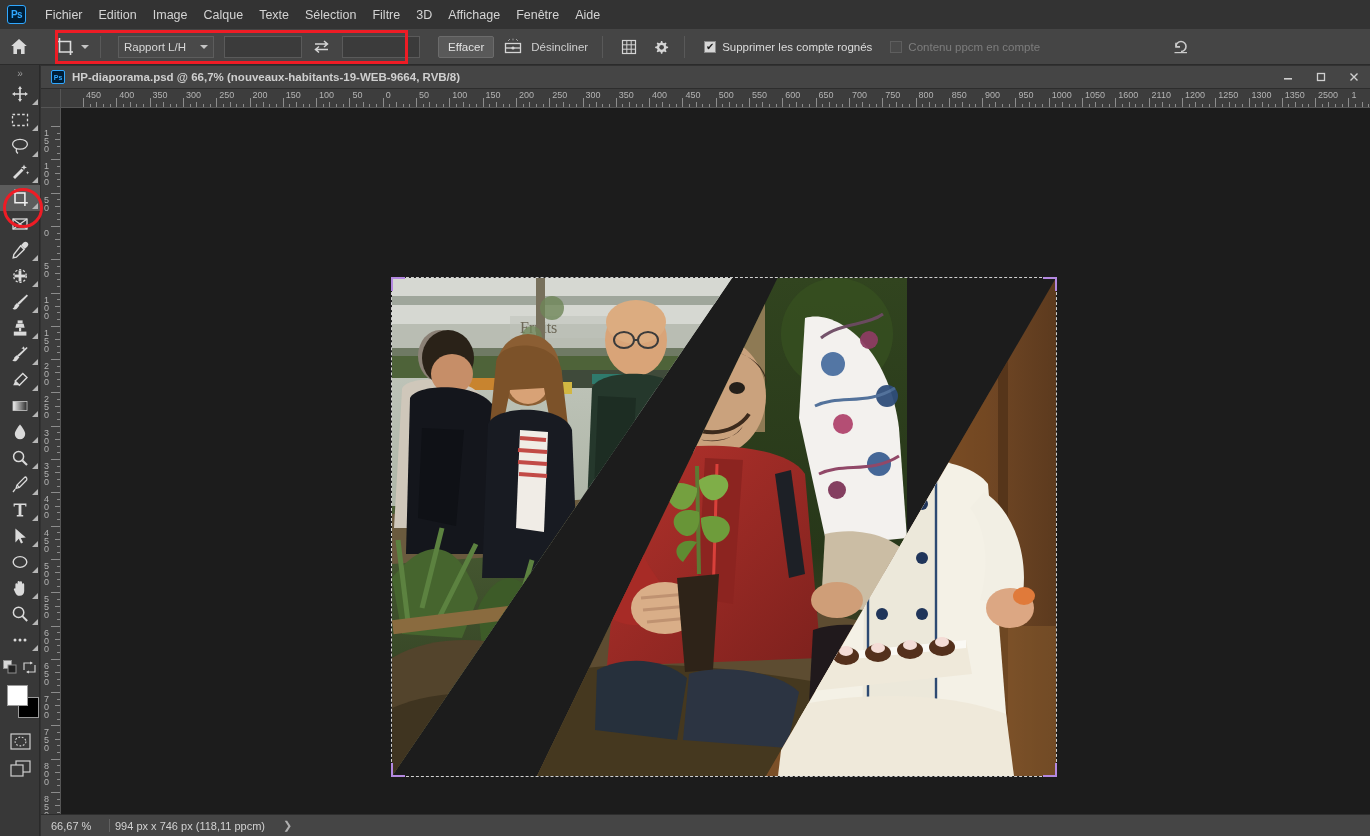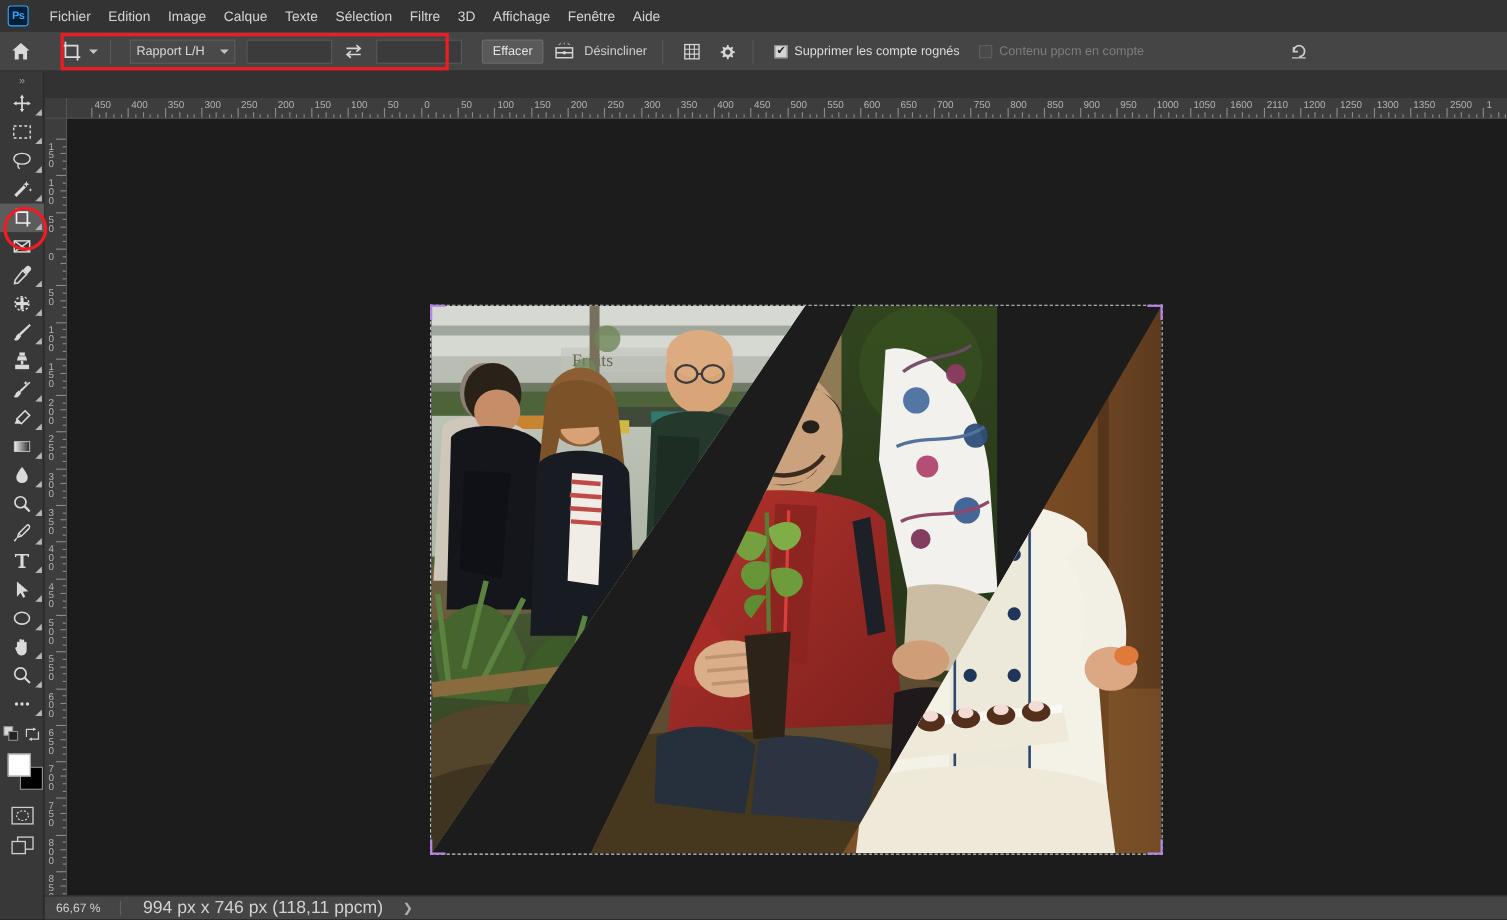--- a/index.html
+++ b/index.html
@@ -180,21 +180,21 @@
   .h-br { right:-1px; bottom:-1px; border-left:none; border-top:none; }
 
   
   #statusbar {
     position:absolute; left:41px; bottom:0; width:1329px; height:22px;
     background:#454545; display:flex; align-items:center;
     border-top:1px solid #2d2d2d;
   }
   #zoom-val { color:#d2d2d2; font-size:11px; margin-left:10px; width:58px; }
   .st-sep { width:1px; height:13px; background:#606060; }
-  #doc-dims { color:#d2d2d2; font-size:16px; margin-left:20px; }
+  #doc-dims { color:#d2d2d2; font-size:11px; margin-left:5px; }
   #st-arrow { color:#b0b0b0; font-size:11px; margin-left:18px; }
 
   svg { display:block; }
 </style>
 </head>
 <body>
 
 <div id="app">
 
   <div id="menubar">
@@ -529,20 +529,41 @@
         <rect x="1" y="5" width="12" height="11" stroke="#cfcfcf" stroke-width="1.2" fill="#383838"></rect>
       </svg>
       <span class="tri"></span>
     </div>
   </div>
 
   <div id="crop-annot" style="border-color: rgb(238, 28, 37);"></div>
 
   <div id="docwin">
 
+    <div id="doc-titlebar">
+      <div id="doc-ps-icon">Ps</div>
+      <div id="doc-title">HP-diaporama.psd @ 66,7% (nouveaux-habitants-19-WEB-9664, RVB/8)</div>
+      <div id="win-ctrls">
+        <div class="wc">
+          <svg width="12" height="12" viewBox="0 0 12 12">
+            <rect x="2" y="7" width="8" height="1.6" fill="#cfcfcf"></rect>
+          </svg>
+        </div>
+        <div class="wc">
+          <svg width="12" height="12" viewBox="0 0 12 12">
+            <rect x="2.5" y="2.5" width="7" height="7" stroke="#cfcfcf" stroke-width="1.3" fill="none"></rect>
+          </svg>
+        </div>
+        <div class="wc">
+          <svg width="12" height="12" viewBox="0 0 12 12">
+            <path d="M2.5 2.5 L9.5 9.5 M9.5 2.5 L2.5 9.5" stroke="#cfcfcf" stroke-width="1.4"></path>
+          </svg>
+        </div>
+      </div>
+    </div>
 
     <div id="ruler-corner"></div>
     <div id="hruler">
         <div class="hrtick" style="left: 22px; height: 9px;"></div>
         <div class="hrlabel" style="left: 25px;">450</div>
         <div class="hrtick" style="left: 28.66px; height: 3px;"></div>
         <div class="hrtick" style="left: 35.32px; height: 5px;"></div>
         <div class="hrtick" style="left: 41.98px; height: 3px;"></div>
         <div class="hrtick" style="left: 48.64px; height: 3px;"></div>
         <div class="hrtick" style="left: 55.3px; height: 9px;"></div>

